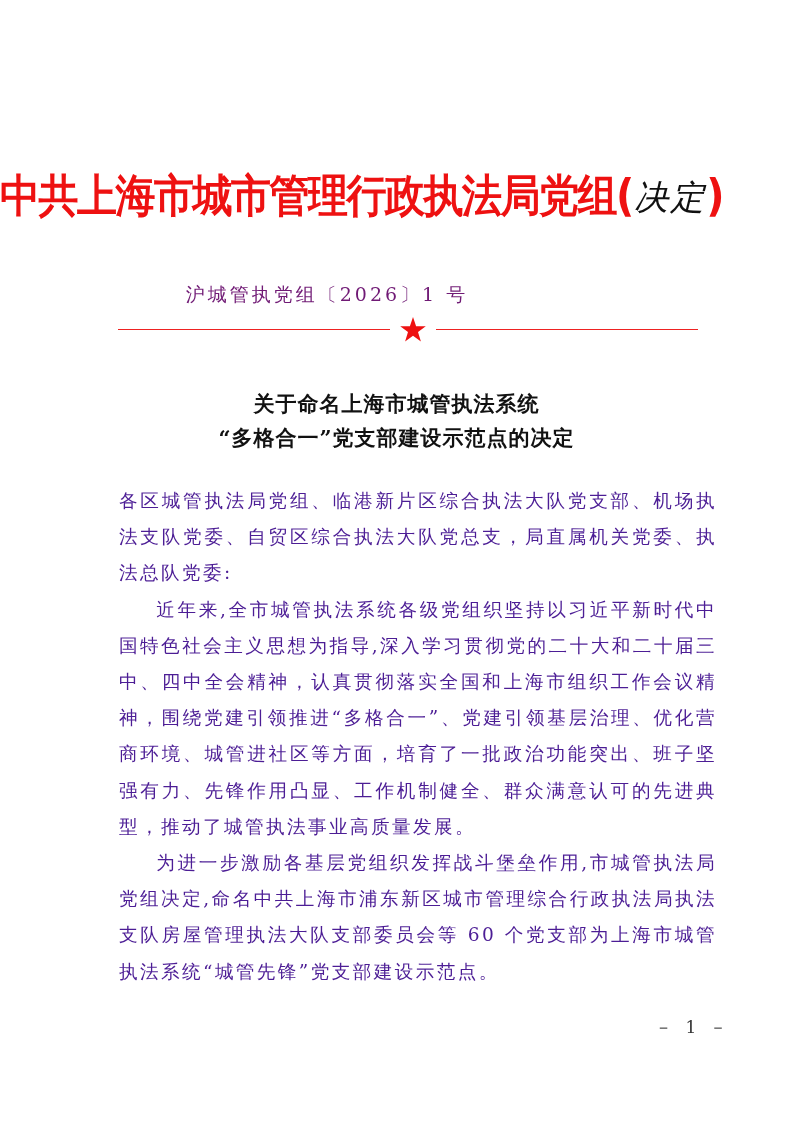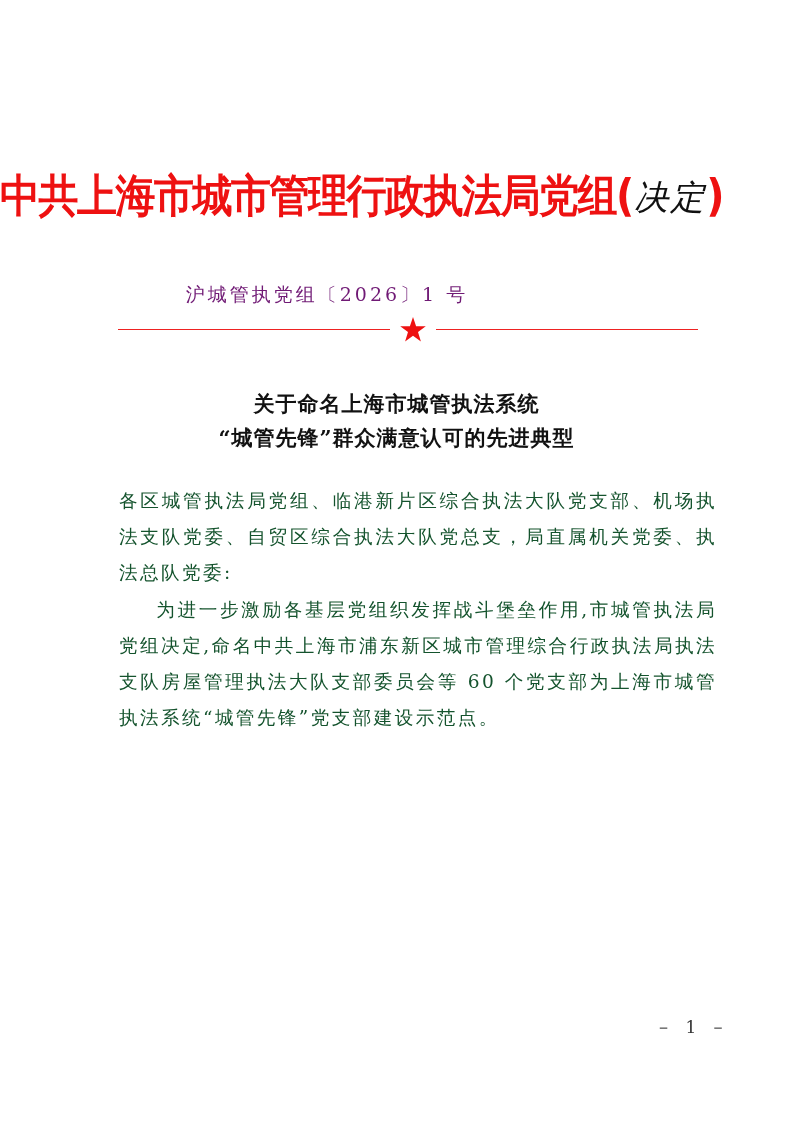--- a/index.html
+++ b/index.html
@@ -110,21 +110,21 @@
       margin-top: 6px;
     }
     .title .line { display: block; white-space: nowrap; }
     .body {
       position: absolute;
       left: 119px;
       top: 483px;
       width: 598px;
       font-size: 18.6px;
       line-height: 36.2px;
-      color: #14532d;
+      color: #4c1d95;
       letter-spacing: 2.4px;
       text-align: justify;
     }
     .body p {
       margin: 0;
     }
     .body .indent {
       text-indent: 2em;
     }
     .page-number {
@@ -151,23 +151,24 @@
   <div class="divider">
     <div class="divider-line-left"></div>
     <svg class="divider-star" viewBox="0 0 28 28">
       <polygon points="14,1 17.1,10.2 26.8,10.3 19,16.1 21.9,25.4 14,19.8 6.1,25.4 9,16.1 1.2,10.3 10.9,10.2" fill="#ee1111"></polygon>
     </svg>
     <div class="divider-line-right"></div>
   </div>
 
   <div class="title">
     <span class="line">关于命名上海市城管执法系统</span>
-    <span class="line">“城管先锋”群众满意认可的先进典型</span>
+    <span class="line">“多格合一”党支部建设示范点的决定</span>
   </div>
 
   <div class="body">
     <p>各区城管执法局党组、临港新片区综合执法大队党支部、机场执法支队党委、自贸区综合执法大队党总支，局直属机关党委、执法总队党委:</p>
+    <p class="indent">近年来,全市城管执法系统各级党组织坚持以习近平新时代中国特色社会主义思想为指导,深入学习贯彻党的二十大和二十届三中、四中全会精神，认真贯彻落实全国和上海市组织工作会议精神，围绕党建引领推进“多格合一”、党建引领基层治理、优化营商环境、城管进社区等方面，培育了一批政治功能突出、班子坚强有力、先锋作用凸显、工作机制健全、群众满意认可的先进典型，推动了城管执法事业高质量发展。</p>
     <p class="indent">为进一步激励各基层党组织发挥战斗堡垒作用,市城管执法局党组决定,命名中共上海市浦东新区城市管理综合行政执法局执法支队房屋管理执法大队支部委员会等 60 个党支部为上海市城管执法系统“城管先锋”党支部建设示范点。</p>
   </div>
 
   <div class="page-number">－ 1 －</div>
 
 </div>
 
 </body></html>

